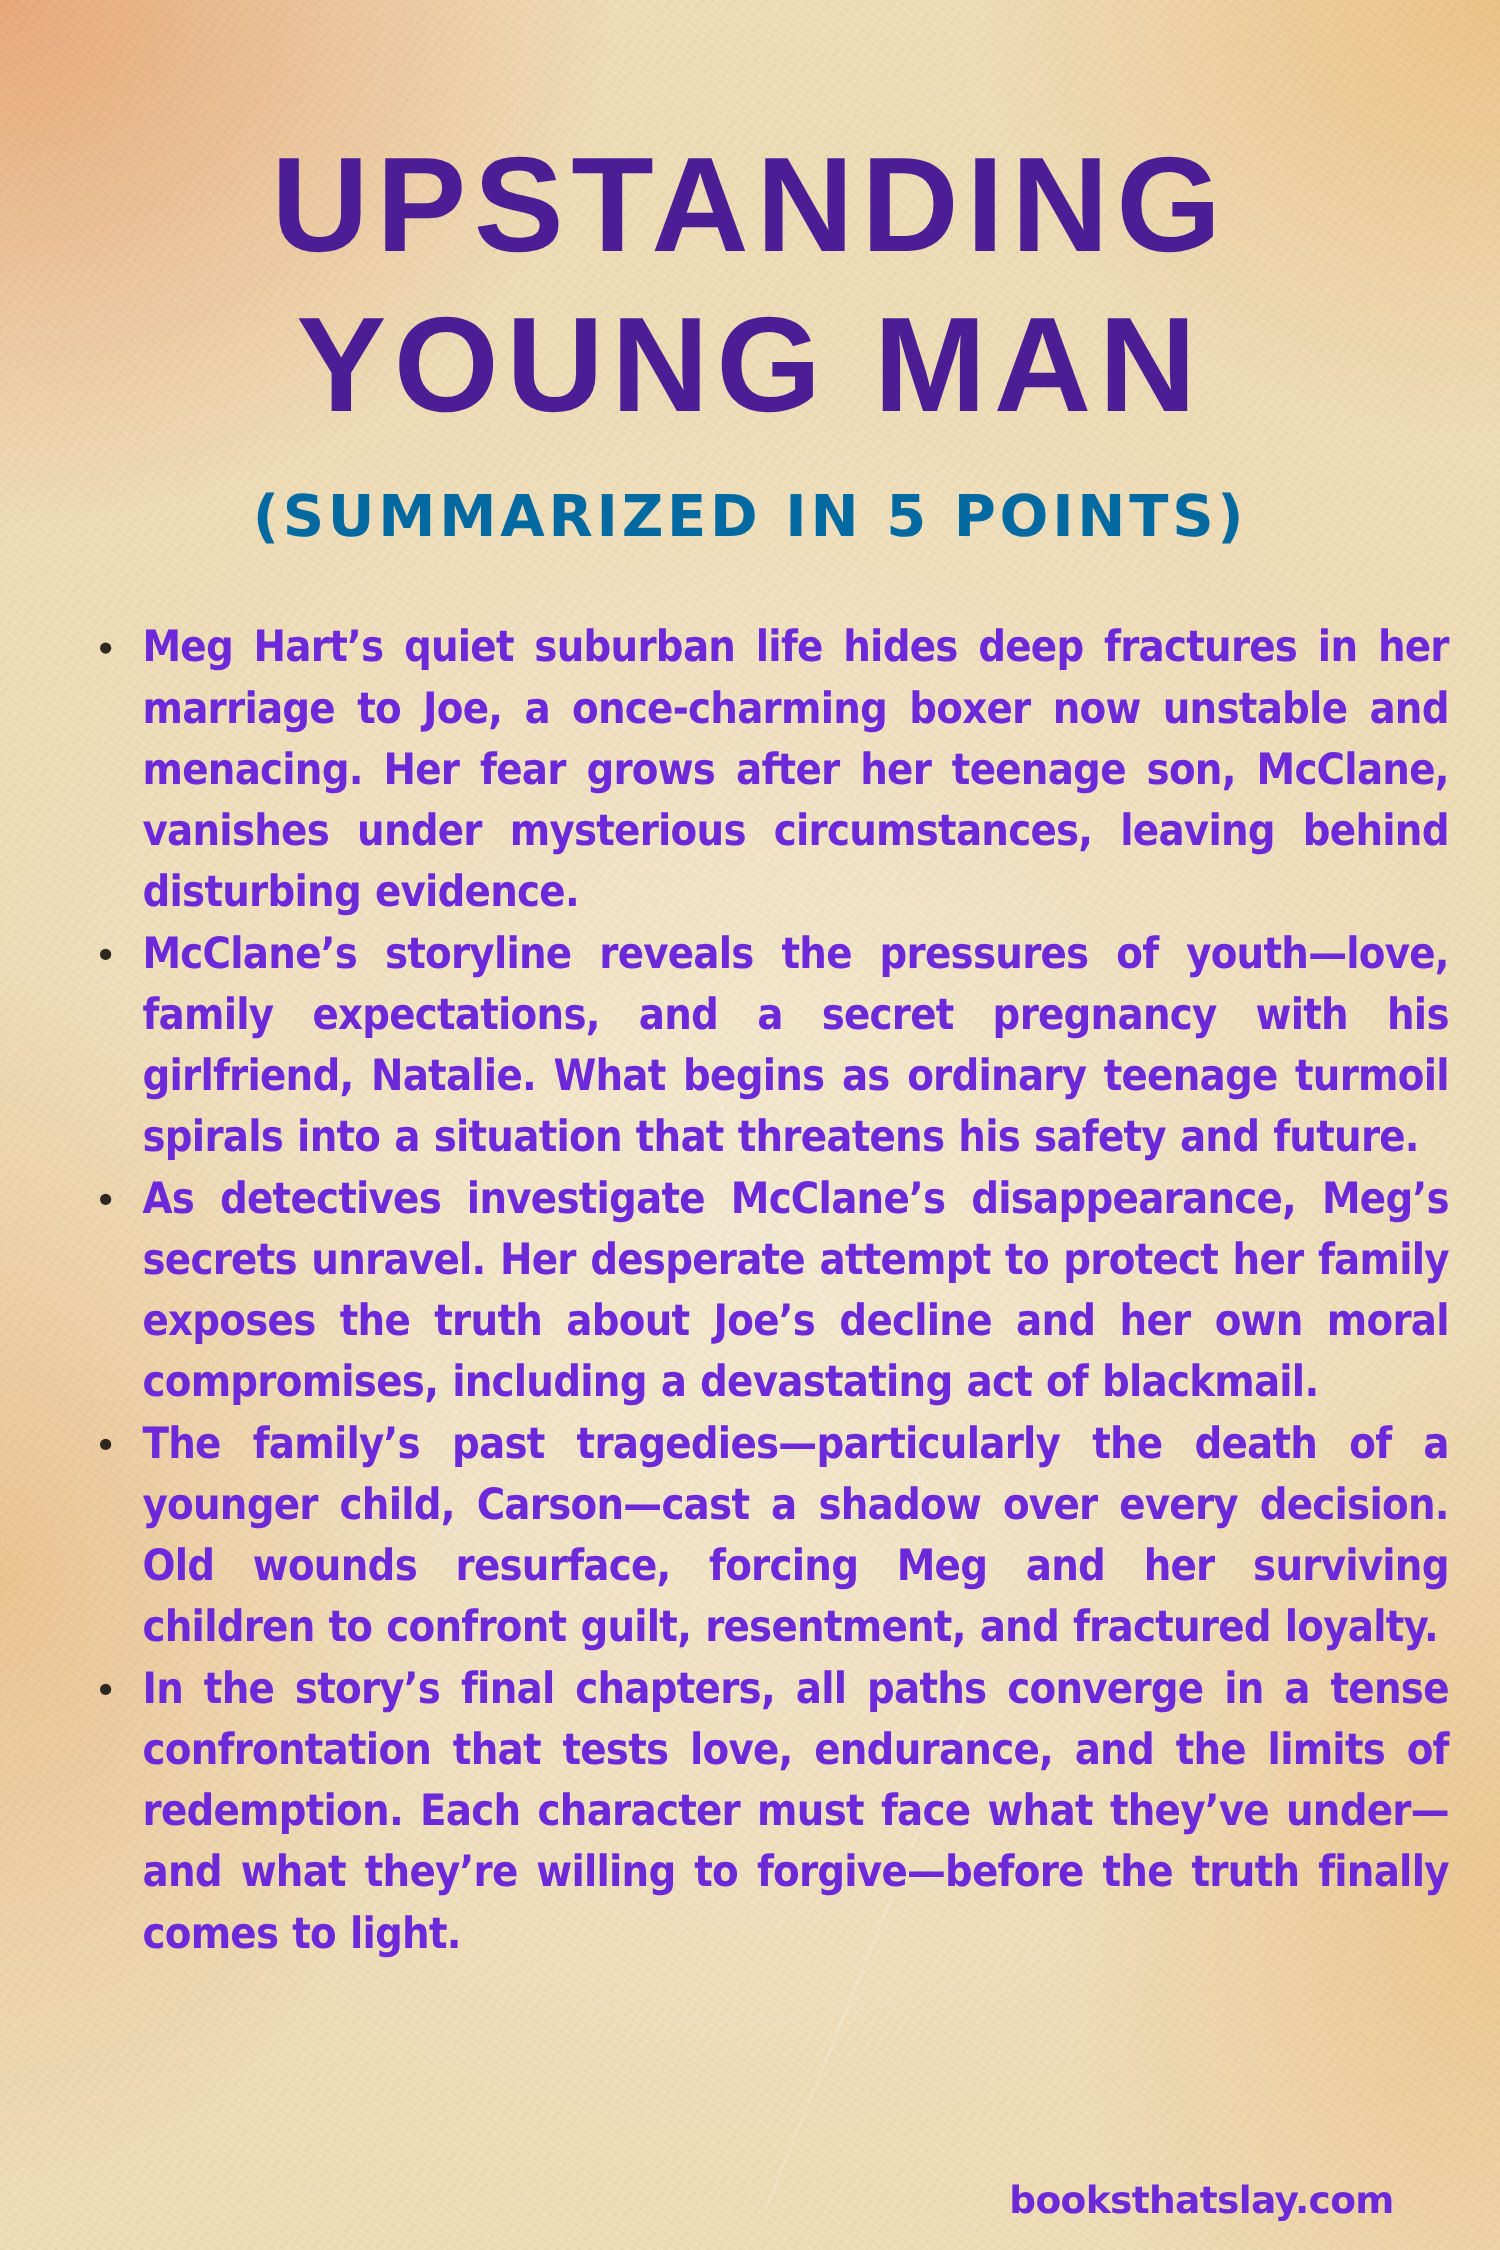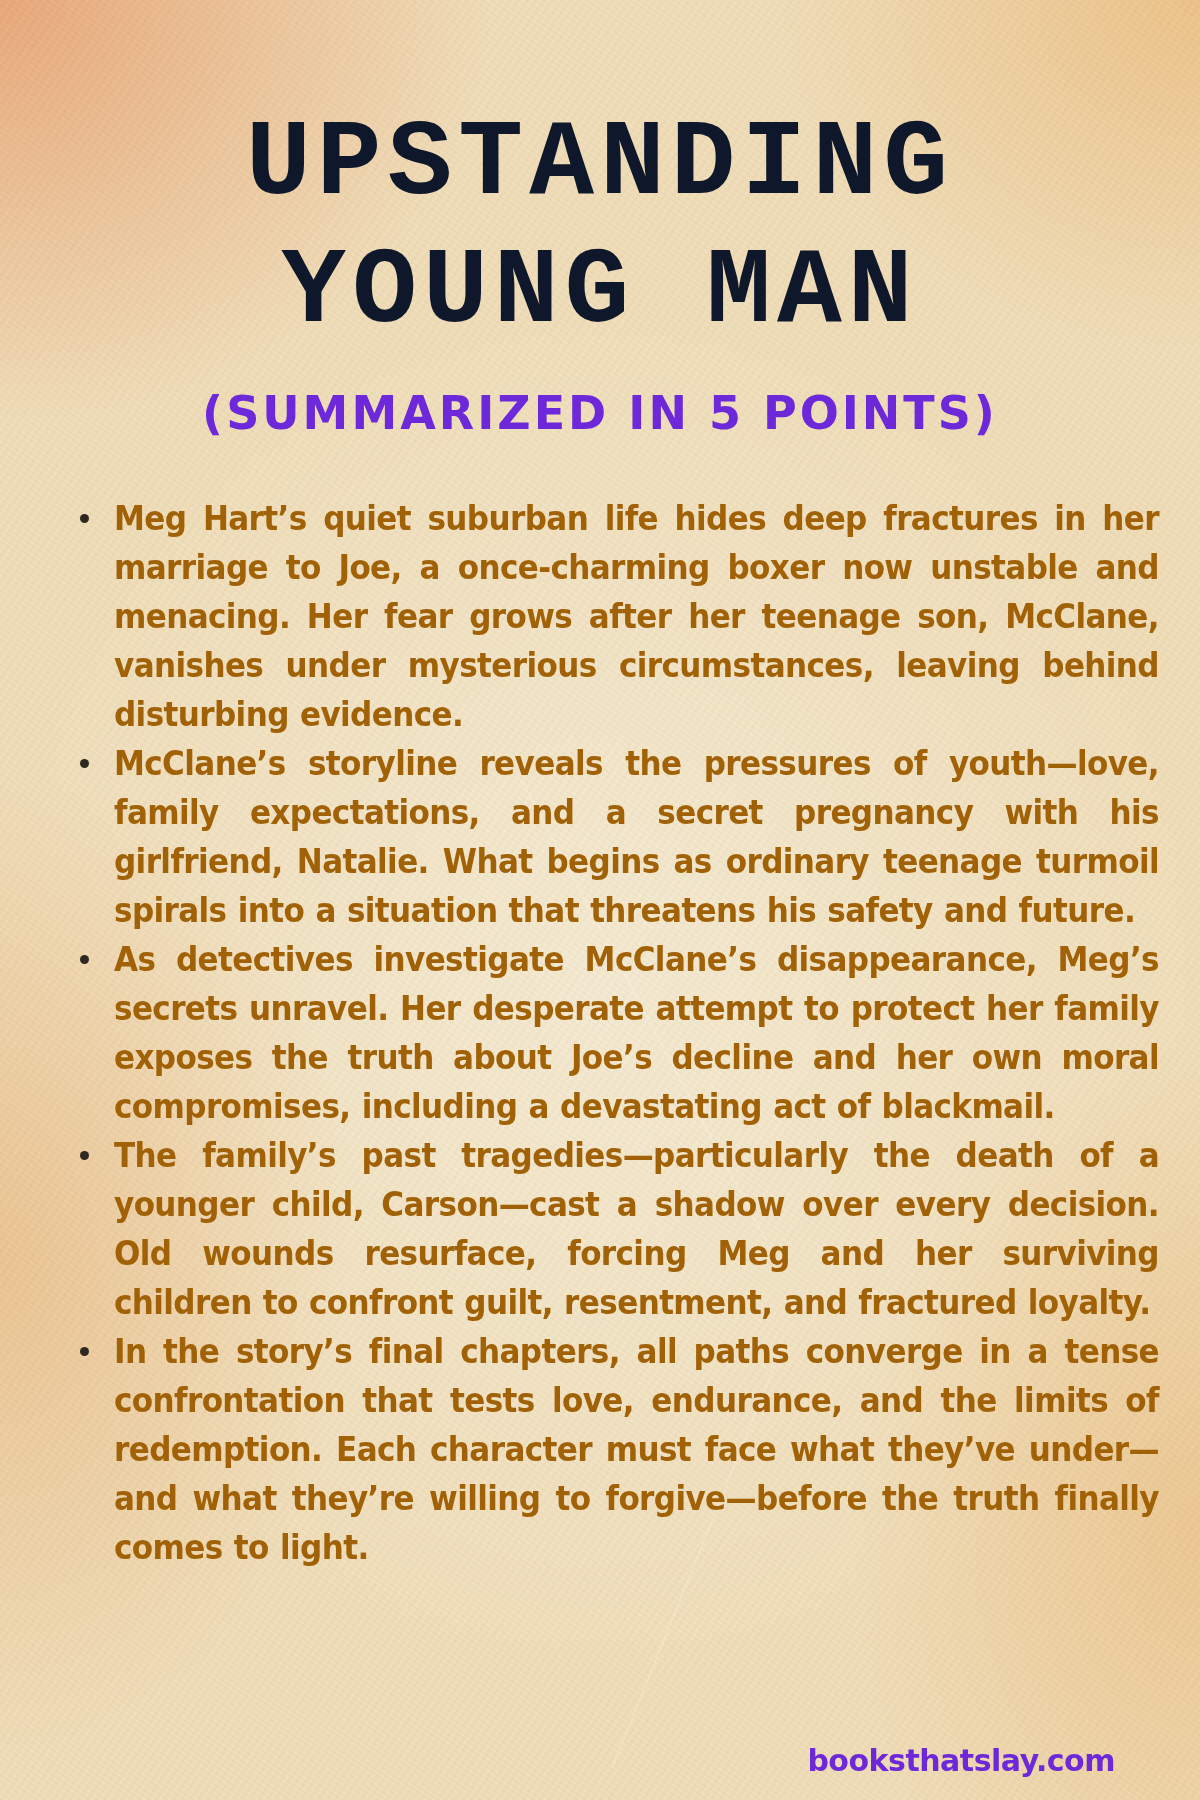--- a/index.html
+++ b/index.html
@@ -33,61 +33,61 @@
       position: absolute;
       pointer-events: none;
       background: rgba(255,255,255,0.18);
     }
     .title {
       position: absolute;
       left: 0;
       right: 0;
       top: 100px;
       text-align: center;
-      font-family: Liberation Mono, monospace;
+      font-family: Liberation Sans, sans-serif;
       font-weight: bold;
       font-size: 108px;
       line-height: 128px;
       letter-spacing: 6px;
       margin: 0;
-      color: #0f172a;
+      color: #4c1d95;
     }
     .title span {
       display: block;
     }
     .subtitle {
       position: absolute;
       left: 0;
       right: 0;
       top: 386px;
       text-align: center;
       font-family: "DejaVu Sans", sans-serif;
       font-weight: bold;
       font-size: 46px;
       letter-spacing: 3px;
       margin: 0;
-      color: #6d28d9;
+      color: #0369a1;
     }
     .points {
       position: absolute;
       left: 80px;
       top: 494px;
       width: 1045px;
       margin: 0;
       padding: 0 0 0 34px;
       list-style: none;
     }
     .point {
       position: relative;
       font-family: "DejaVu Sans Condensed", "DejaVu Sans", sans-serif;
       font-weight: bold;
       font-size: 34.5px;
       line-height: 49px;
       text-align: justify;
-      color: #a16207;
+      color: #6d28d9;
       letter-spacing: -0.6px;
       word-spacing: 1px;
     }
     .bullet {
       position: absolute;
       left: -34px;
       top: 20px;
       width: 9px;
       height: 9px;
       border-radius: 50%;

